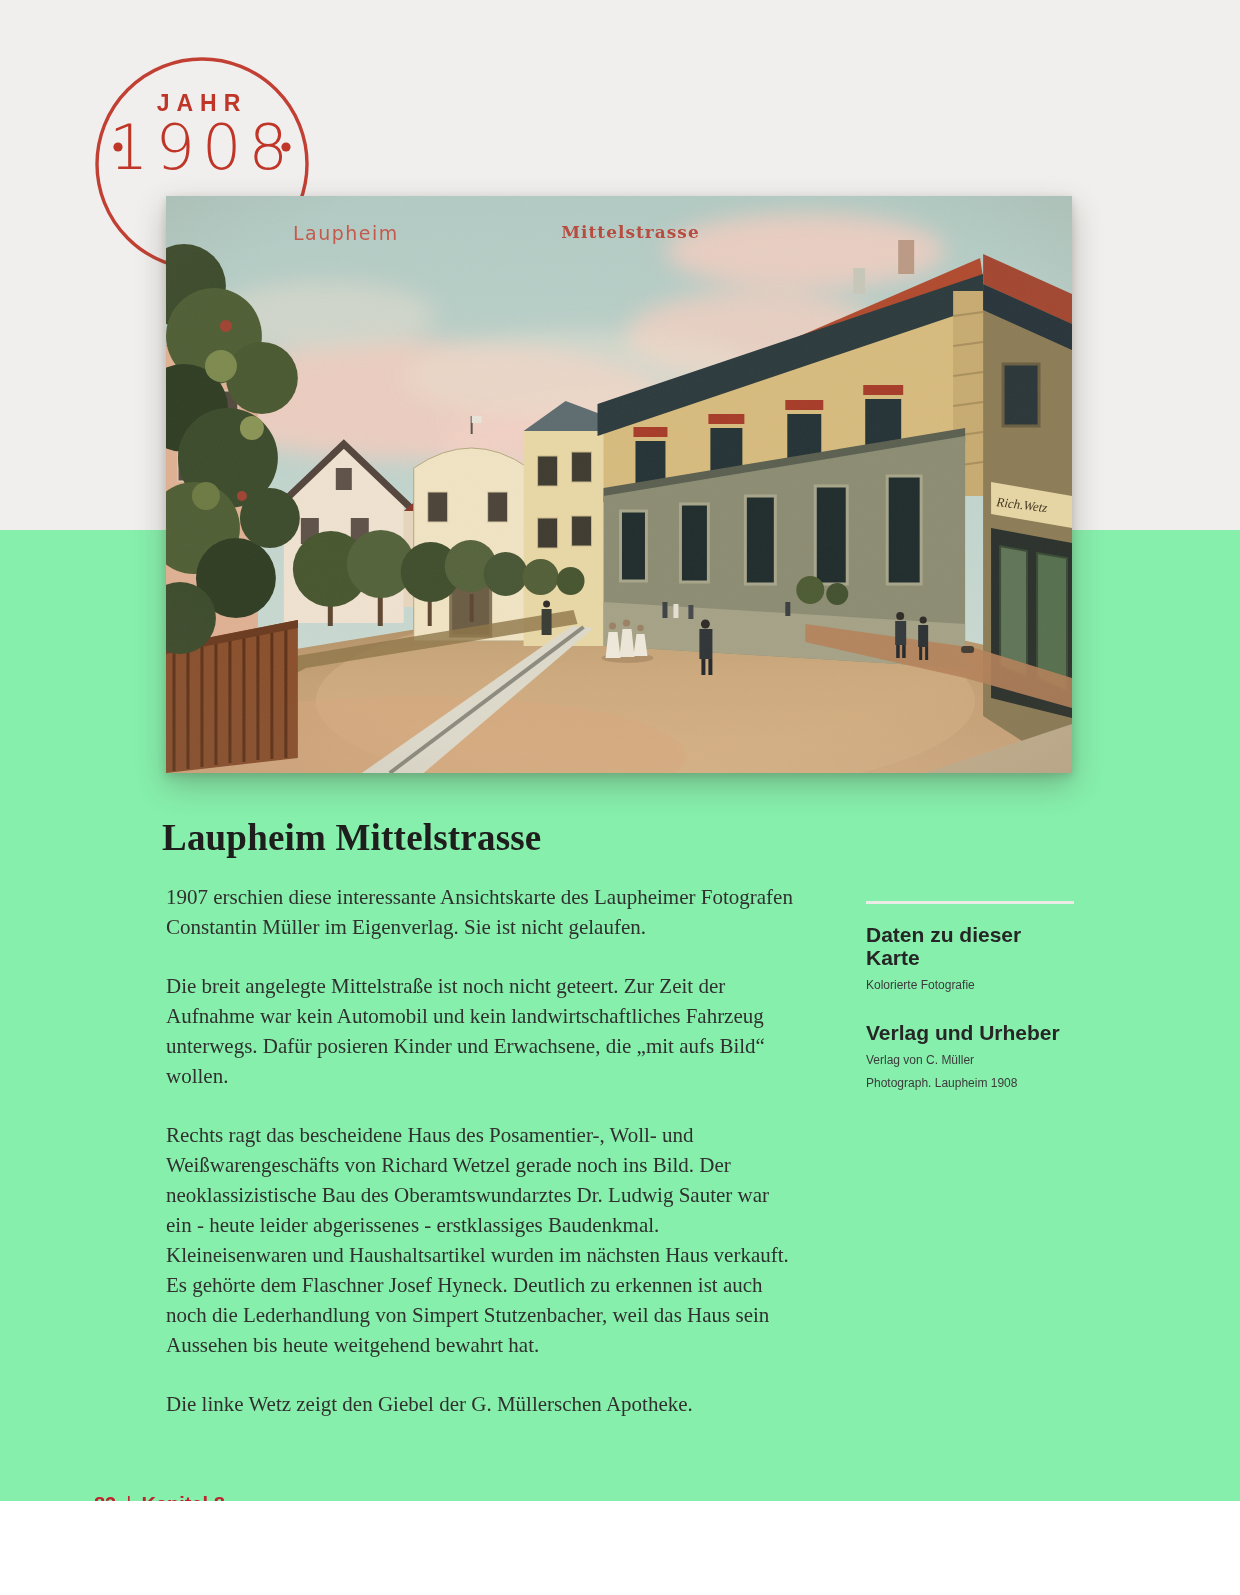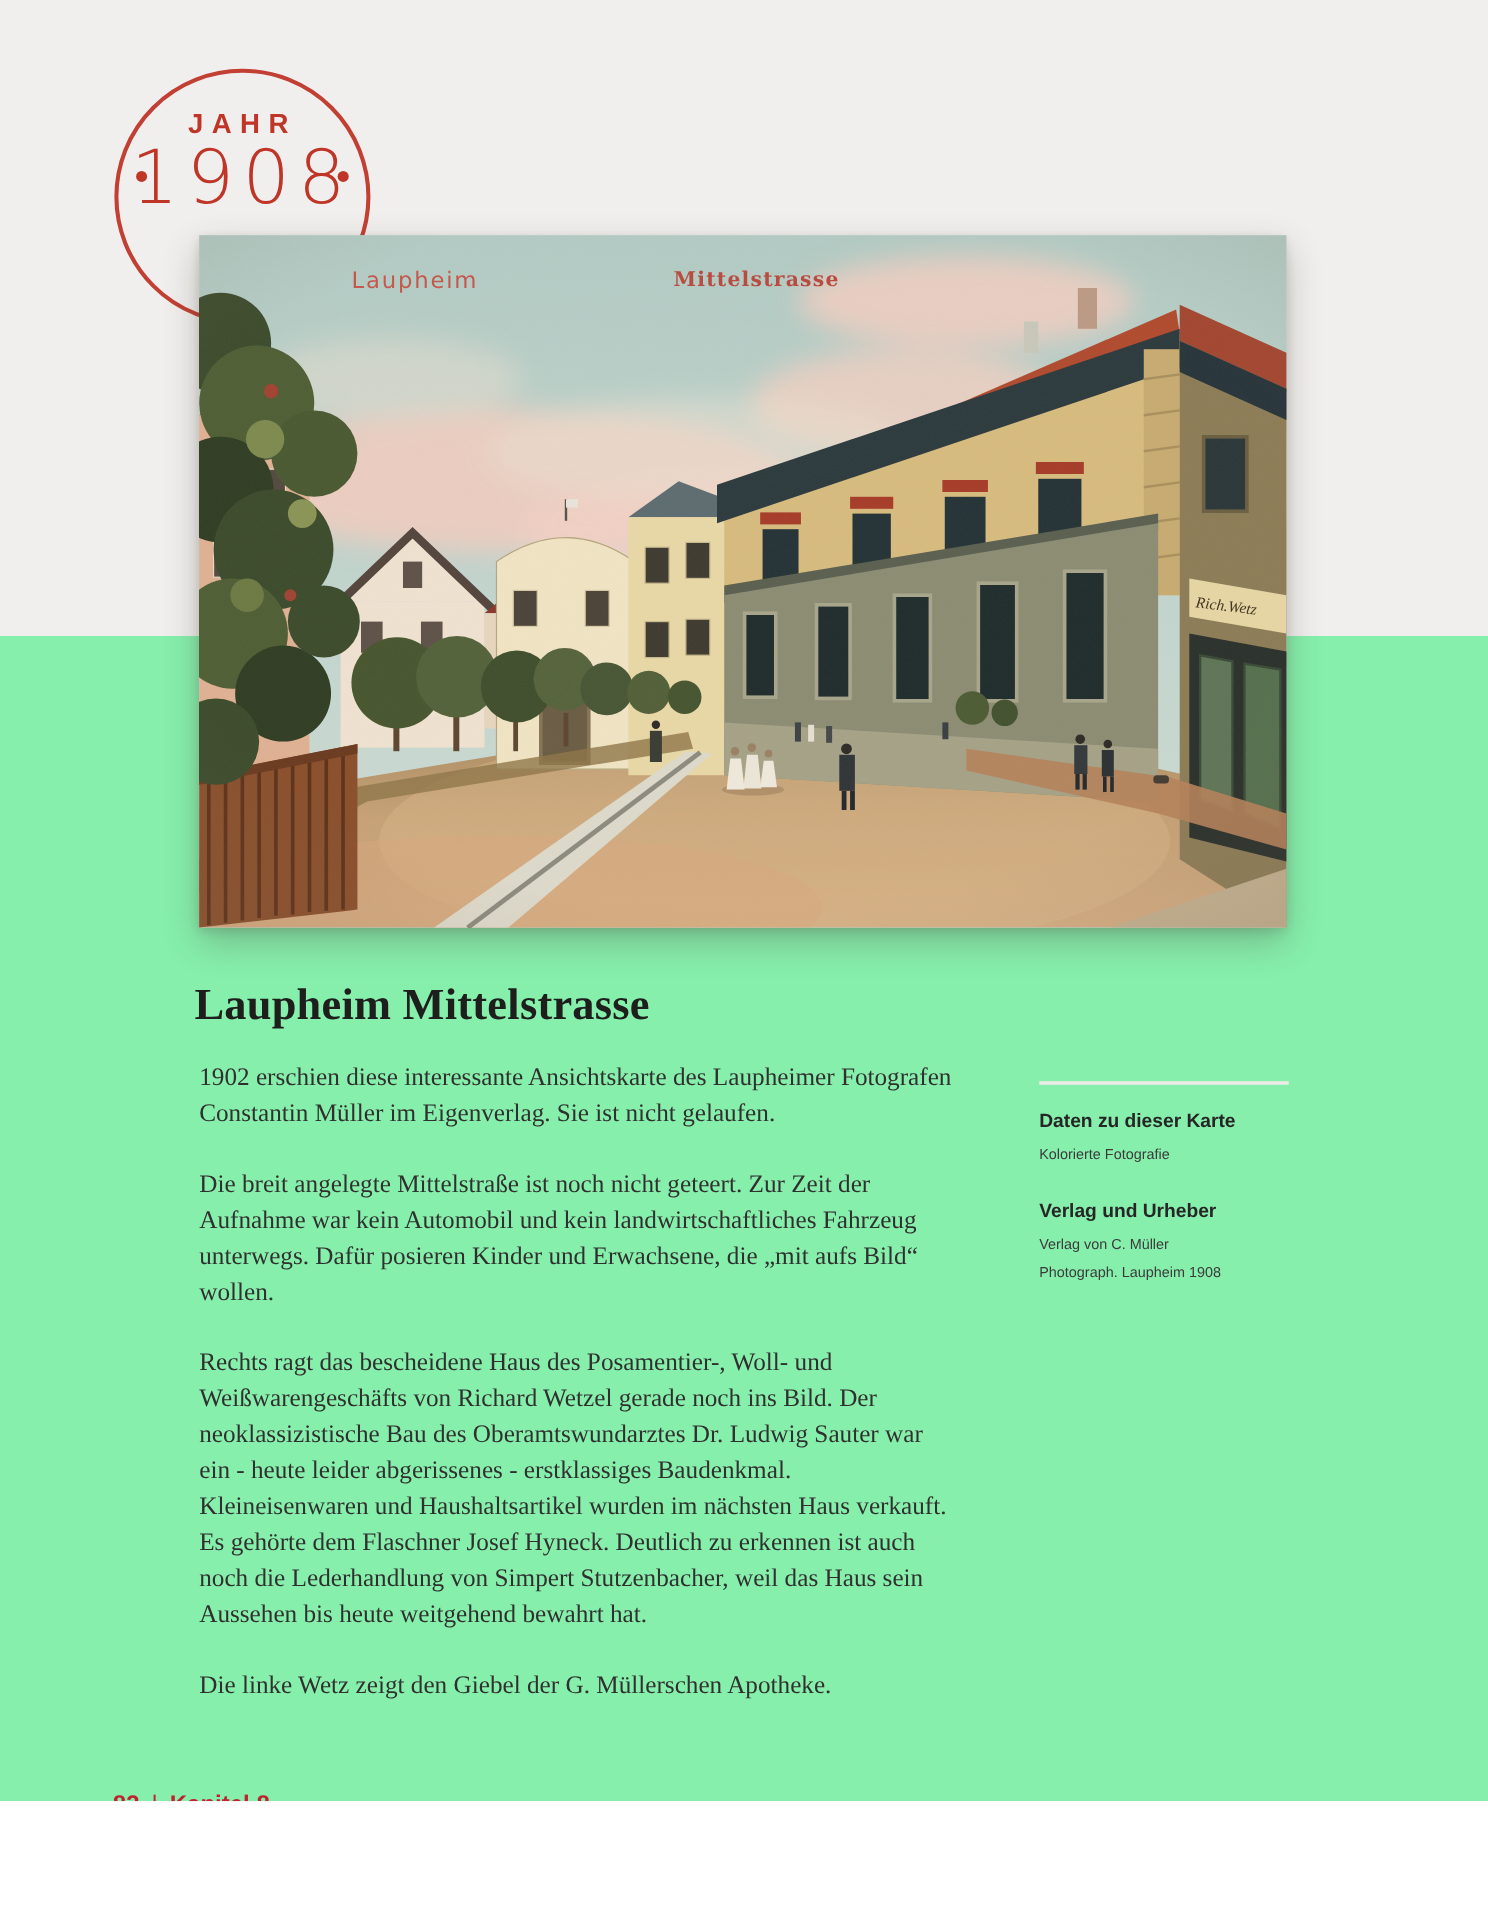--- a/index.html
+++ b/index.html
@@ -19,21 +19,21 @@
   
   .title{position:absolute;left:152px;top:806px;width:660px;margin:10px;
          font-size:37px;font-weight:700;color:#1e1e1d;letter-spacing:.2px;}
   .article{position:absolute;left:166px;top:882px;width:630px;}
   .article p{margin:0 0 29px 0;font-size:21px;line-height:30px;color:#30302e;}
 
   
   .sidebar{position:absolute;left:866px;top:901px;width:208px;
            font-family:"Liberation Sans","DejaVu Sans",sans-serif;}
   .sidebar .rule{height:3px;background:#ebebe8;margin-bottom:19px;}
-  .sidebar h4{margin:0 0 5px 0;font-size:16px;line-height:23px;font-weight:700;color:#262626;}
+  .sidebar h4{margin:0 0 5px 0;font-size:21px;line-height:23px;font-weight:700;color:#262626;}
   .sidebar .line{font-size:12px;line-height:23px;color:#3b3b3b;}
   .sidebar .group{margin-bottom:24px;}
 
   
   .footer{position:absolute;left:94px;top:1493px;
           font-family:"Liberation Sans","DejaVu Sans",sans-serif;
           font-size:20px;font-weight:700;color:#c02330;}
   .footer .sep{margin:0 10px;font-weight:400;}
 </style>
 </head>
@@ -281,21 +281,21 @@
       <text x="180" y="44" text-anchor="middle" font-family="DejaVu Sans, sans-serif" font-size="19" letter-spacing="1.5" fill="#c5564a">Laupheim</text>
       <text x="465" y="42" text-anchor="middle" font-family="DejaVu Serif, serif" font-size="17" font-weight="700" letter-spacing="1" fill="#b8493e">Mittelstrasse</text>
 
       <rect x="0" y="0" width="907" height="577" filter="url(#f-grain)" opacity=".28"></rect>
       <rect x="0" y="0" width="907" height="577" fill="url(#g-vig)"></rect>
     </svg>
   </div>
 
   <h1 class="title">Laupheim Mittelstrasse</h1>
   <div class="article">
-    <p>1902 erschien diese interessante Ansichtskarte des Laupheimer Fotografen Constantin Müller im Eigenverlag. Sie ist nicht gelaufen.</p>
+    <p>1907 erschien diese interessante Ansichtskarte des Laupheimer Fotografen Constantin Müller im Eigenverlag. Sie ist nicht gelaufen.</p>
     <p>Die breit angelegte Mittelstraße ist noch nicht geteert. Zur Zeit der Aufnahme war kein Automobil und kein landwirtschaftliches Fahrzeug unterwegs. Dafür posieren Kinder und Erwachsene, die „mit aufs Bild“ wollen.</p>
     <p>Rechts ragt das bescheidene Haus des Posamentier-, Woll- und Weißwarengeschäfts von Richard Wetzel gerade noch ins Bild. Der neoklassizistische Bau des Oberamtswundarztes Dr. Ludwig Sauter war ein  -  heute leider abgerissenes  - erstklassiges Baudenkmal. Kleineisenwaren und Haushaltsartikel wurden im nächsten Haus verkauft. Es gehörte dem Flaschner Josef Hyneck. Deutlich zu erkennen ist auch noch die Lederhandlung von Simpert Stutzenbacher, weil das Haus sein Aussehen bis heute weitgehend bewahrt hat.</p>
     <p>Die linke Wetz zeigt den Giebel der G. Müllerschen Apotheke.</p>
   </div>
 
   <div class="sidebar">
     <div class="rule"></div>
     <div class="group">
       <h4>Daten zu dieser Karte</h4>
       <div class="line">Kolorierte Fotografie</div>

